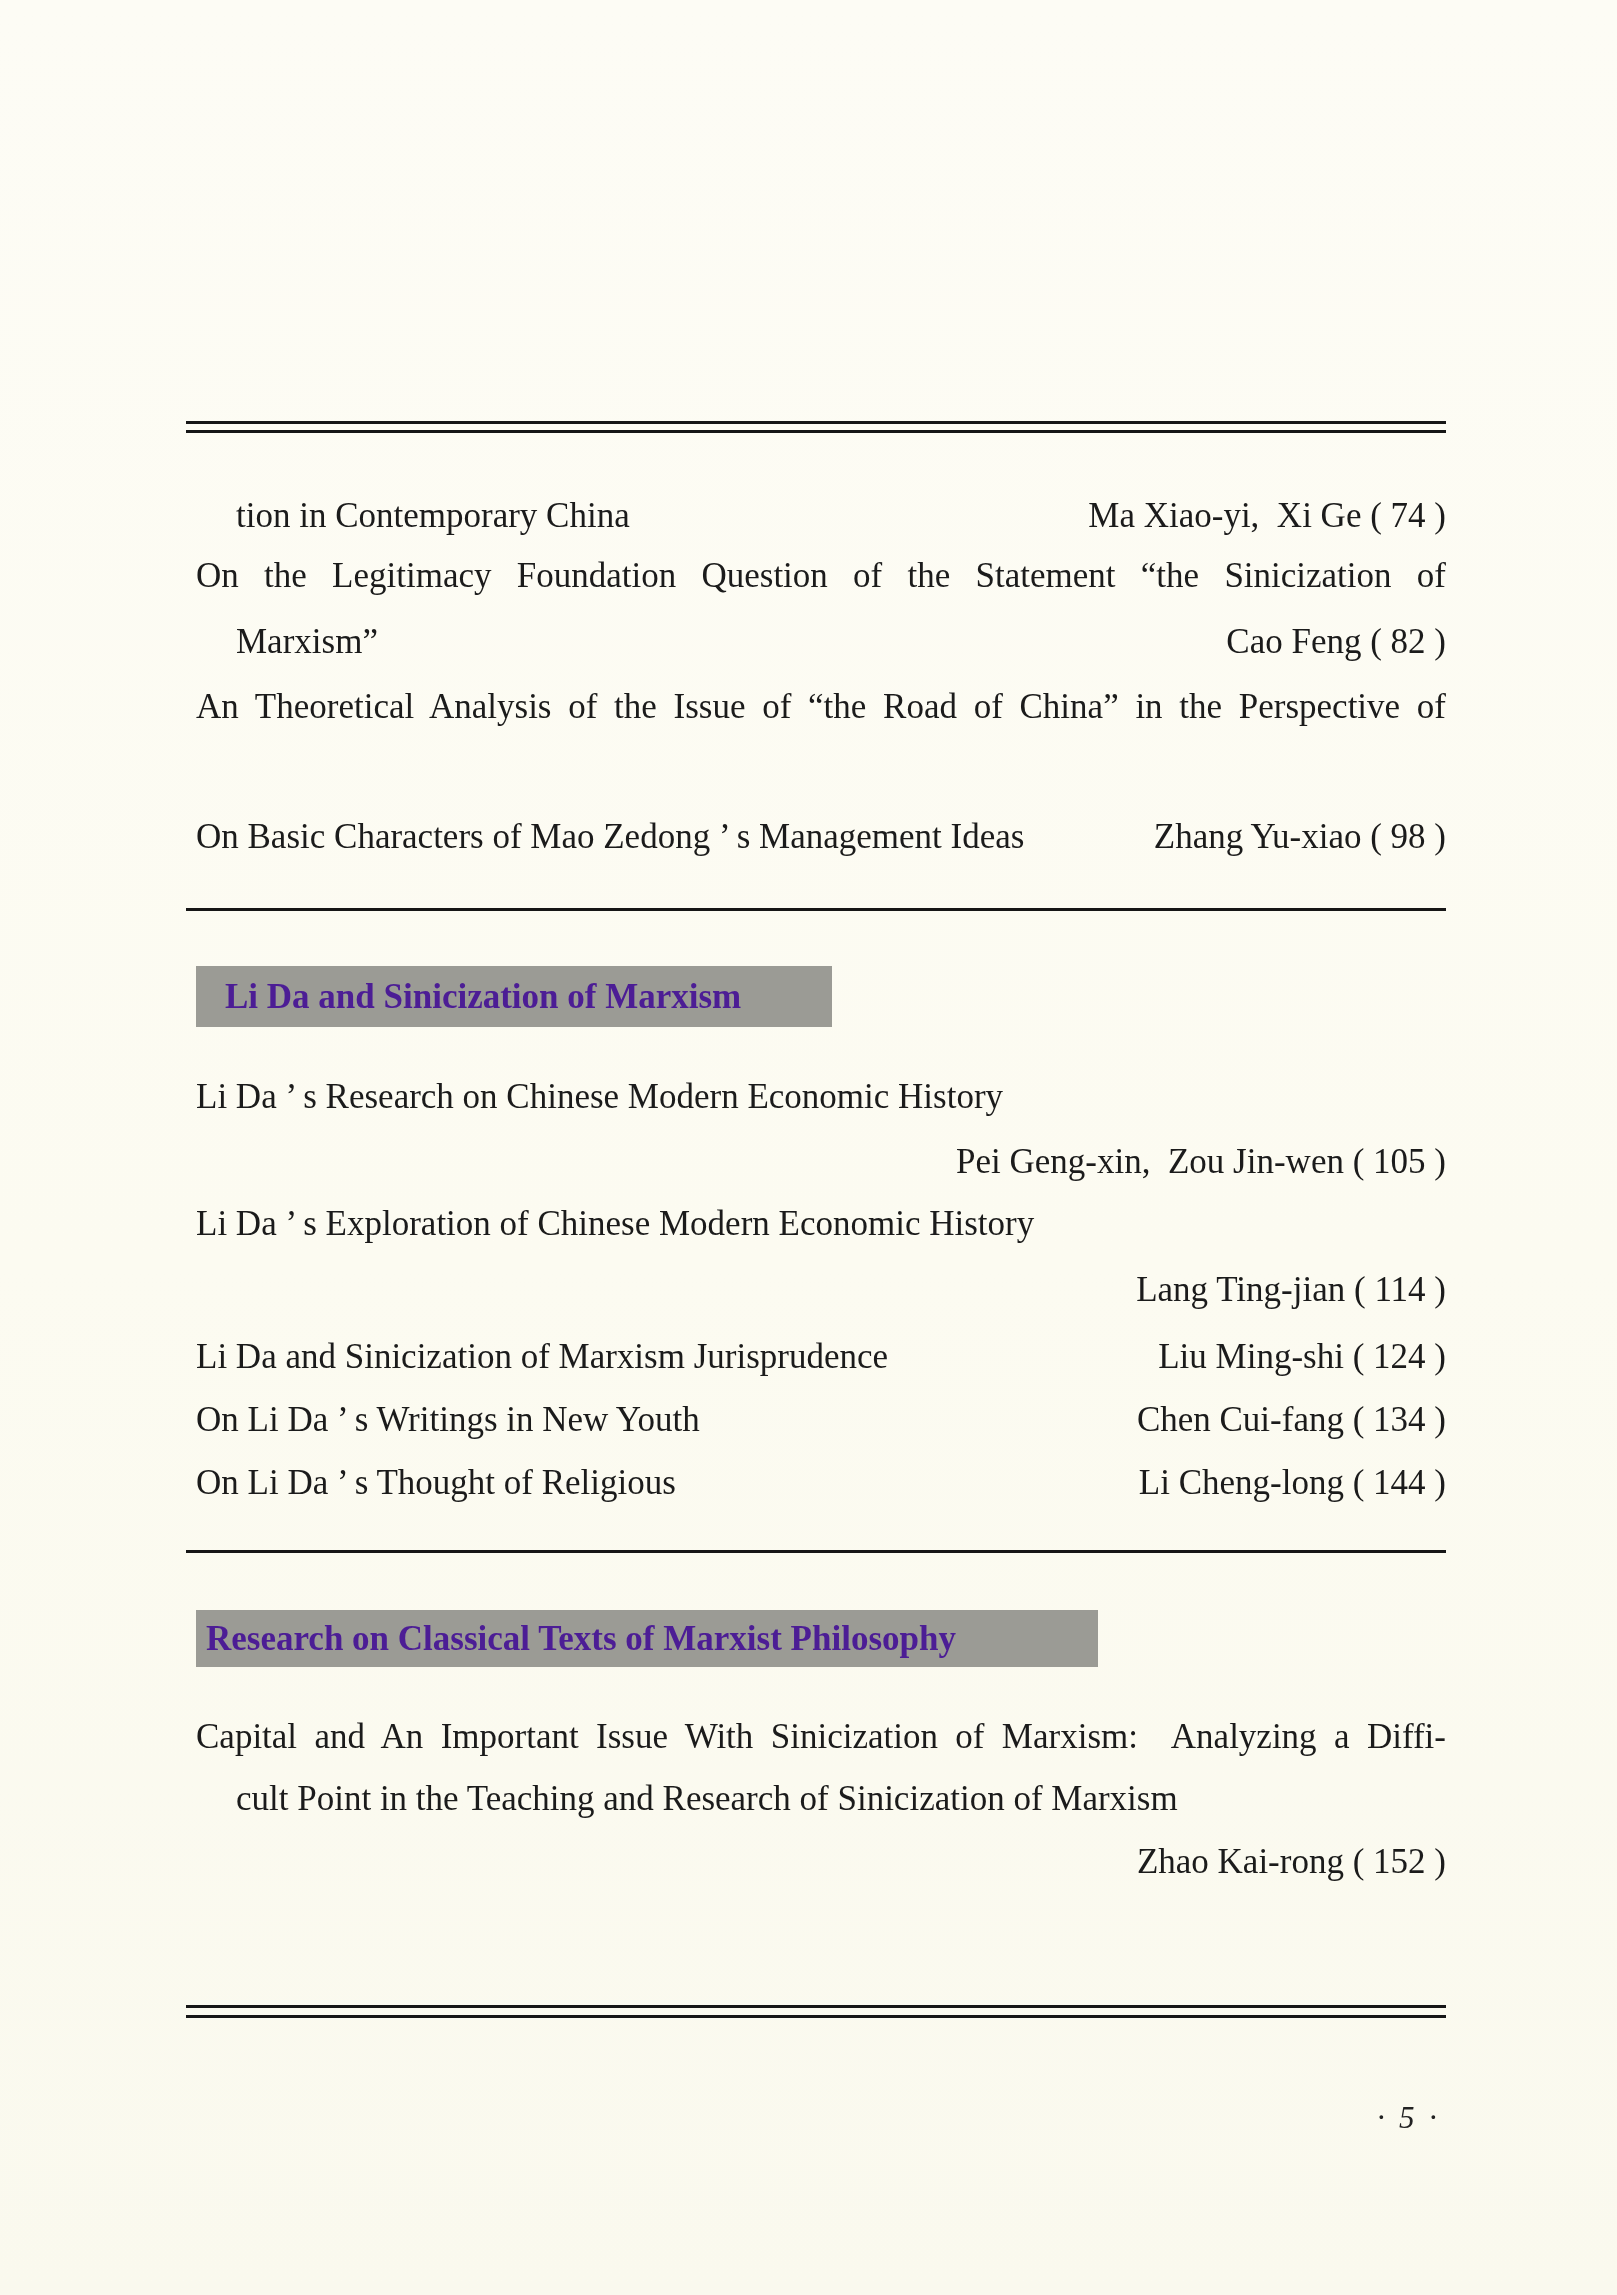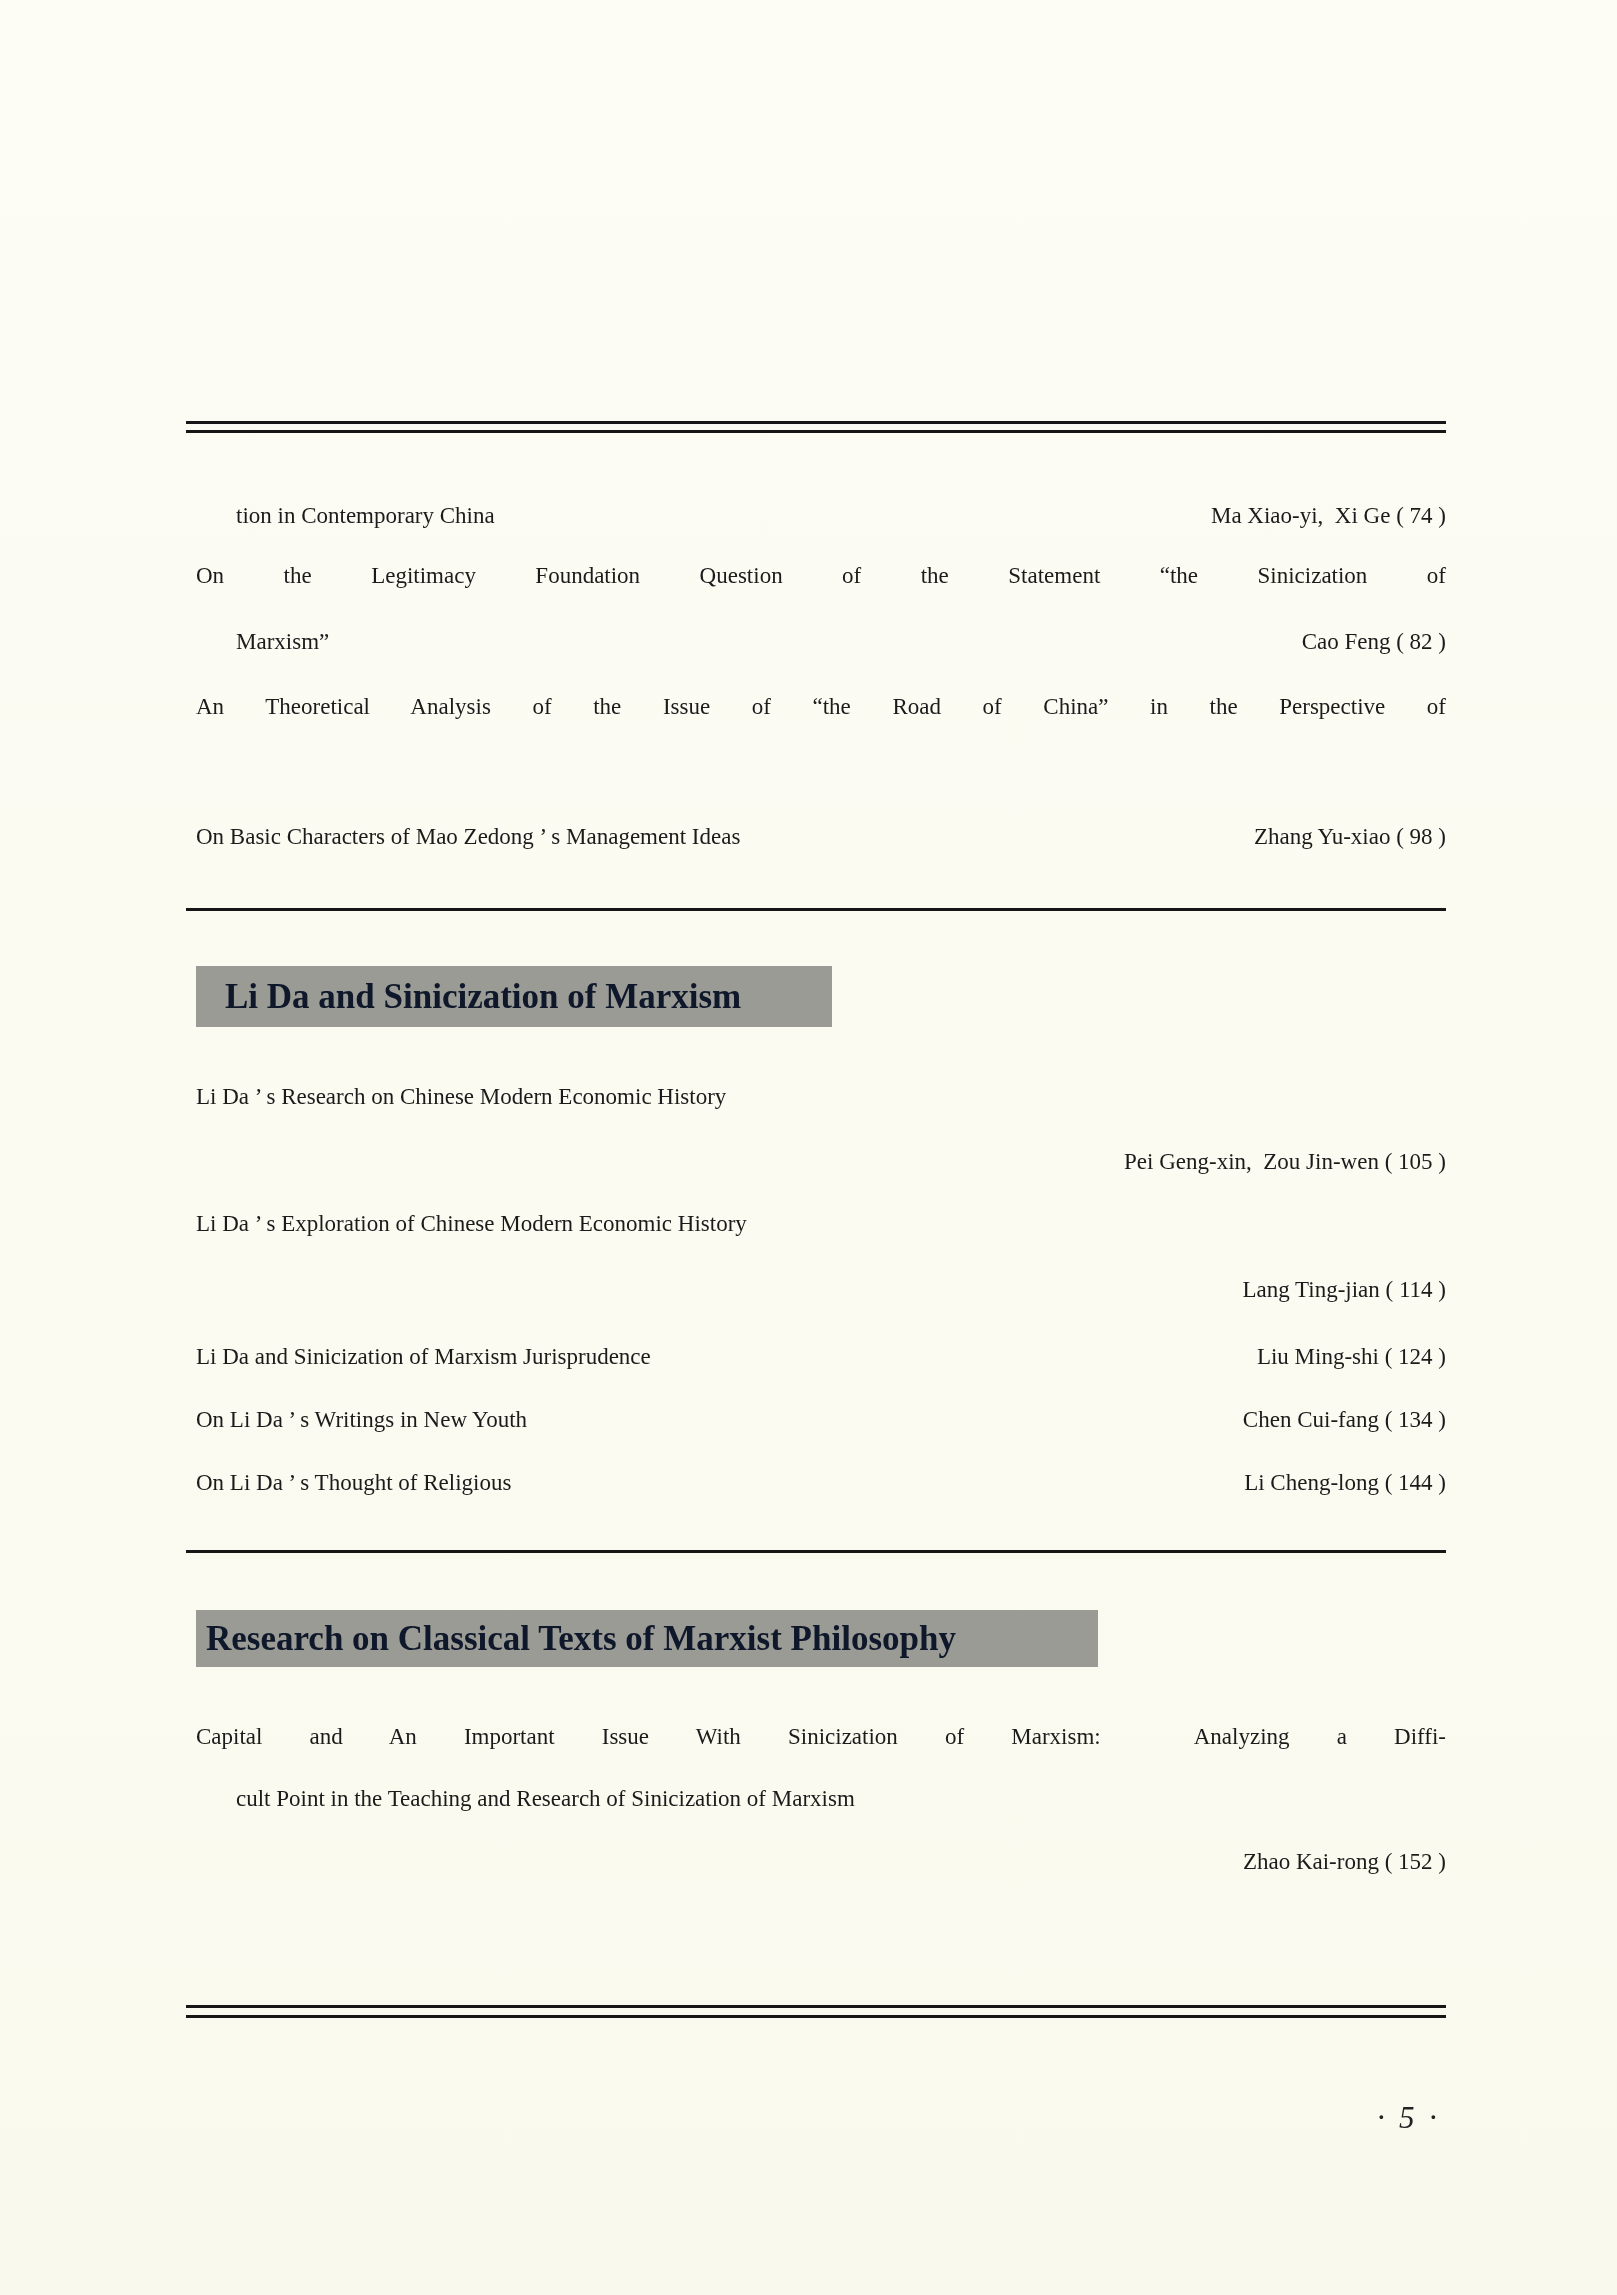--- a/index.html
+++ b/index.html
@@ -11,31 +11,31 @@
   .sheet{
     position:relative;width:1617px;height:2295px;overflow:hidden;
     background:linear-gradient(180deg,#fdfcf5 0%,#fcfbf1 55%,#faf9ee 100%);
     color:#1b1b1b;
   }
   .rule{position:absolute;left:186px;width:1260px;background:#161616;}
   .rule.h5{height:3.3px;}
   .rule.h4{height:2.6px;}
   .row{
     position:absolute;left:196px;width:1250px;height:37px;
-    font-size:23px;line-height:37px;white-space:nowrap;
+    font-size:35px;line-height:37px;white-space:nowrap;
   }
   .row.flex{display:flex;justify-content:space-between;}
   .row.just{white-space:normal;text-align:justify;text-align-last:justify;-moz-text-align-last:justify;}
   .row.rightonly{text-align:right;font-family:Liberation Serif, serif;}
   .indent{padding-left:40px;}
   .it{}
   .band{
     position:absolute;left:196px;background:#9b9b95;
     display:flex;align-items:center;box-sizing:border-box;
-    font-weight:bold;font-size:35px;color:#0f172a;white-space:nowrap;
+    font-weight:bold;font-size:35px;color:#4c1d95;white-space:nowrap;
   }
   .band.b1{top:966px;width:636px;height:61px;padding-left:29px;}
   .band.b2{top:1610px;width:902px;height:57px;padding-left:10px;}
   .pagenum{
     position:absolute;top:2101px;right:177px;height:34px;
     font-size:31px;line-height:34px;font-style:italic;letter-spacing:3.3px;color:#222;
   }
 </style>
 </head>
 <body>

